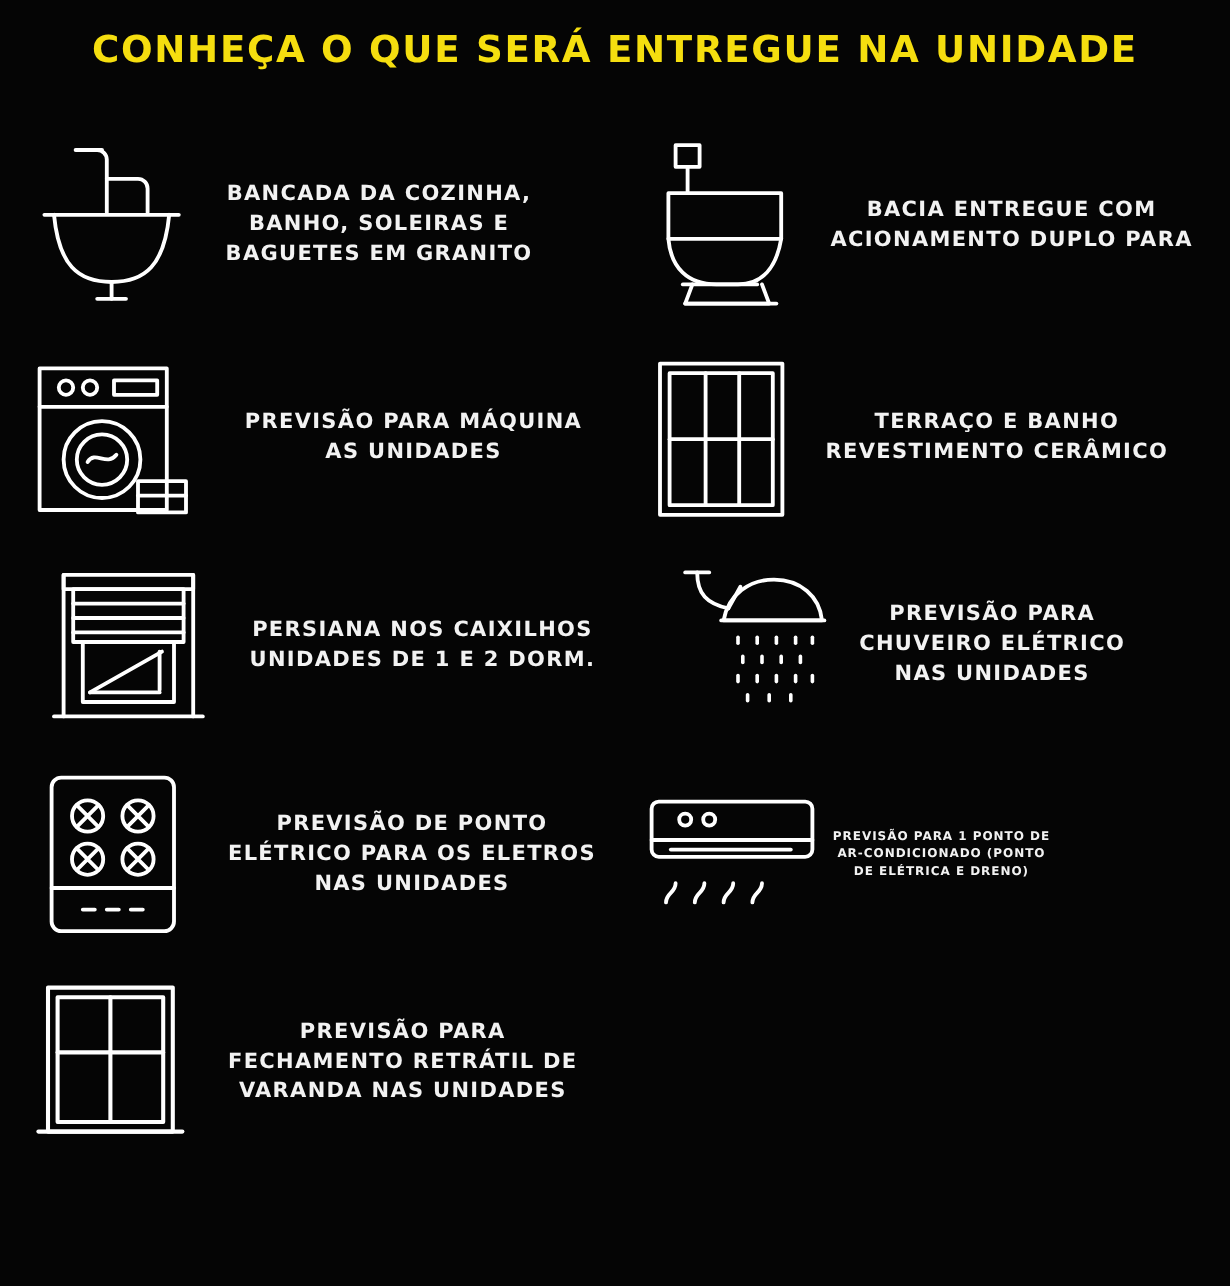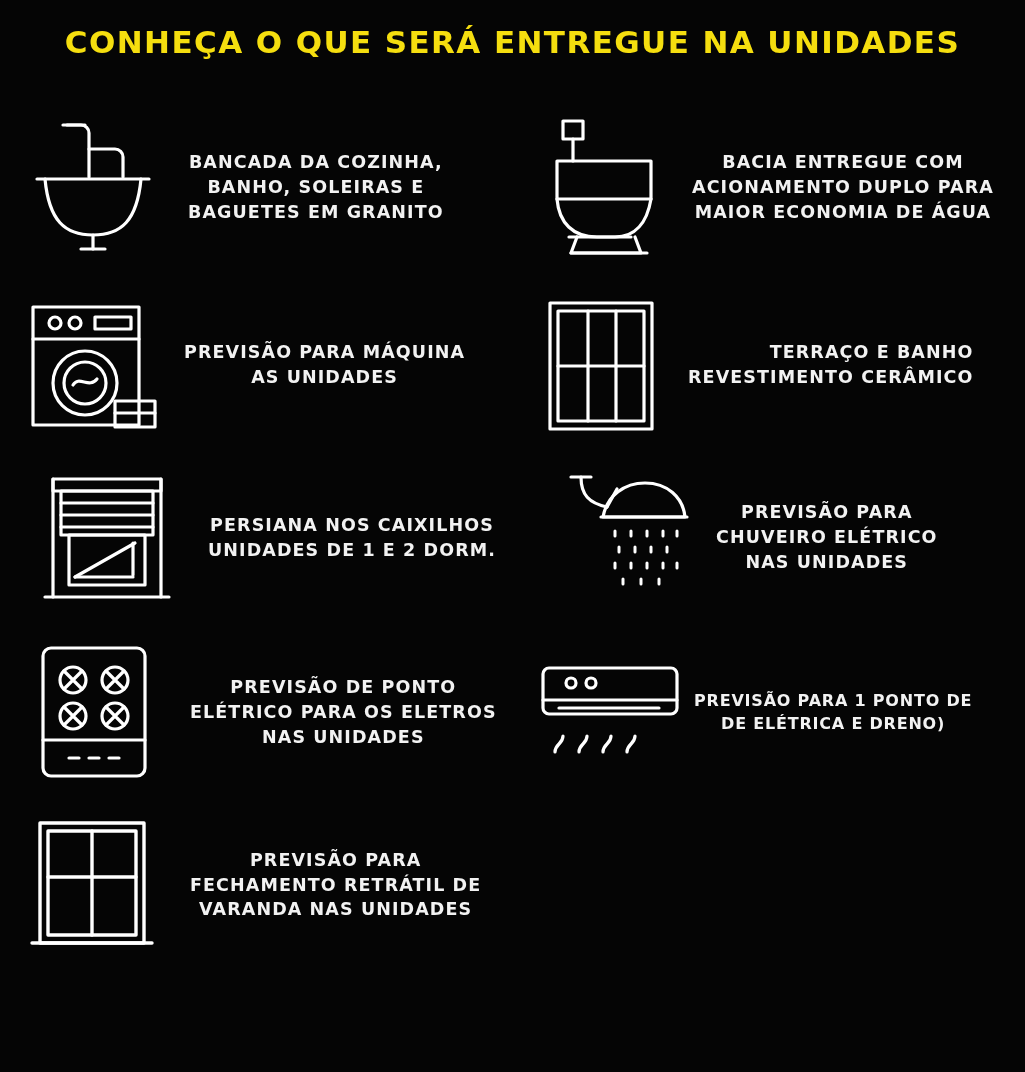--- a/index.html
+++ b/index.html
@@ -65,41 +65,41 @@
   .label {
     font-size: 17.5px;
     line-height: 1.42;
     letter-spacing: 1.1px;
     font-weight: bold;
     color: #f2f2f2;
     font-family: "DejaVu Sans", sans-serif;
     text-transform: uppercase;
   }
   .label.small {
-    font-size: 16px;
+    font-size: 10px;
     letter-spacing: 0.8px;
   }
   .center-txt { text-align: center; }
-  .left-txt { text-align: right; }
+  .left-txt { text-align: center; }
 
   
   .r1 { height: 185px; }
   .r2 { height: 170px; }
   .r3 { height: 175px; padding-left: 16px; }
   .r4 { height: 175px; }
   .r5 { height: 170px; }
 
   .sp { display: block; }
 </style>
 </head>
 <body>
 
 <div id="page">
 
-  <div id="headline">CONHEÇA O QUE SERÁ ENTREGUE NA UNIDADES</div>
+  <div id="headline">CONHEÇA O QUE SERÁ ENTREGUE NA UNIDADE</div>
 
   <div class="grid">
 
     <div class="row r1">
       <div class="cell left">
         <div class="icon-box" style="width:150px;height:160px;">
           <svg width="140" height="150" viewBox="0 0 140 150" fill="none" stroke="#ffffff" stroke-width="3.2" stroke-linecap="round" stroke-linejoin="round">
             <path d="M44 12 h14 a8 8 0 0 1 8 8 v44"></path>
             <path d="M40 12 h22"></path>
             <path d="M66 36 h26 a8 8 0 0 1 8 8 v20"></path>
@@ -124,42 +124,41 @@
             <path d="M16 46 h94 v38 h-94 z"></path>
             <path d="M16 84 c2 24 16 38 40 38 h18 c20 0 32 -14 36 -38"></path>
             <path d="M28 122 h62"></path>
             <path d="M36 122 l-6 16 h70 l-6 -16"></path>
             <path d="M30 138 h76"></path>
           </svg>
         </div>
         <div class="label center-txt" style="margin-left:16px;">
           <span class="sp">BACIA ENTREGUE COM</span>
           <span class="sp">ACIONAMENTO DUPLO PARA</span>
-          <span class="sp">MAIOR ECONOMIA DE ÁGUA</span>
         </div>
       </div>
     </div>
 
     <div class="row r2">
       <div class="cell left">
         <div class="icon-box" style="width:150px;height:150px;">
           <svg width="140" height="145" viewBox="0 0 140 145" fill="none" stroke="#ffffff" stroke-width="3.2" stroke-linecap="round" stroke-linejoin="round">
             <path d="M10 14 h106 v118 h-106 z"></path>
             <path d="M10 46 h106"></path>
             <circle cx="32" cy="30" r="6"></circle>
             <circle cx="52" cy="30" r="6"></circle>
             <path d="M72 24 h36 v12 h-36 z"></path>
             <circle cx="62" cy="90" r="32"></circle>
             <circle cx="62" cy="90" r="21"></circle>
             <path d="M50 92 c6 -10 16 4 24 -6"></path>
             <path d="M92 108 h40 v26 h-40 z"></path>
             <path d="M92 120 h40"></path>
           </svg>
         </div>
-        <div class="label center-txt" style="margin-left:16px;">
+        <div class="label center-txt" style="margin-left:36px;">
           <span class="sp">PREVISÃO PARA MÁQUINA</span>
           <span class="sp">AS UNIDADES</span>
         </div>
       </div>
 
       <div class="cell right">
         <div class="icon-box" style="width:130px;height:150px;">
           <svg width="122" height="145" viewBox="0 0 122 145" fill="none" stroke="#ffffff" stroke-width="3.2" stroke-linecap="round" stroke-linejoin="round">
             <path d="M10 10 h102 v126 h-102 z"></path>
             <path d="M18 18 h86 v110 h-86 z"></path>
@@ -267,20 +266,21 @@
             <path d="M10 18 h122 a6 6 0 0 1 6 6 v34 a6 6 0 0 1 -6 6 h-122 a6 6 0 0 1 -6 -6 v-34 a6 6 0 0 1 6 -6 z"></path>
             <path d="M4 50 h134"></path>
             <circle cx="32" cy="33" r="5"></circle>
             <circle cx="52" cy="33" r="5"></circle>
             <path d="M20 58 h100"></path>
             <path d="M24 86 c0 8 -8 8 -8 16 M48 86 c0 8 -8 8 -8 16 M72 86 c0 8 -8 8 -8 16 M96 86 c0 8 -8 8 -8 16"></path>
           </svg>
         </div>
         <div class="label small center-txt" style="margin-left:8px;">
           <span class="sp">PREVISÃO PARA 1 PONTO DE</span>
+          <span class="sp">AR-CONDICIONADO (PONTO</span>
           <span class="sp">DE ELÉTRICA E DRENO)</span>
         </div>
       </div>
     </div>
 
     <div class="row r5">
       <div class="cell left">
         <div class="icon-box" style="width:150px;height:150px;">
           <svg width="135" height="140" viewBox="0 0 135 140" fill="none" stroke="#ffffff" stroke-width="3.4" stroke-linecap="round" stroke-linejoin="round">
             <path d="M14 8 h104 v120 h-104 z"></path>

